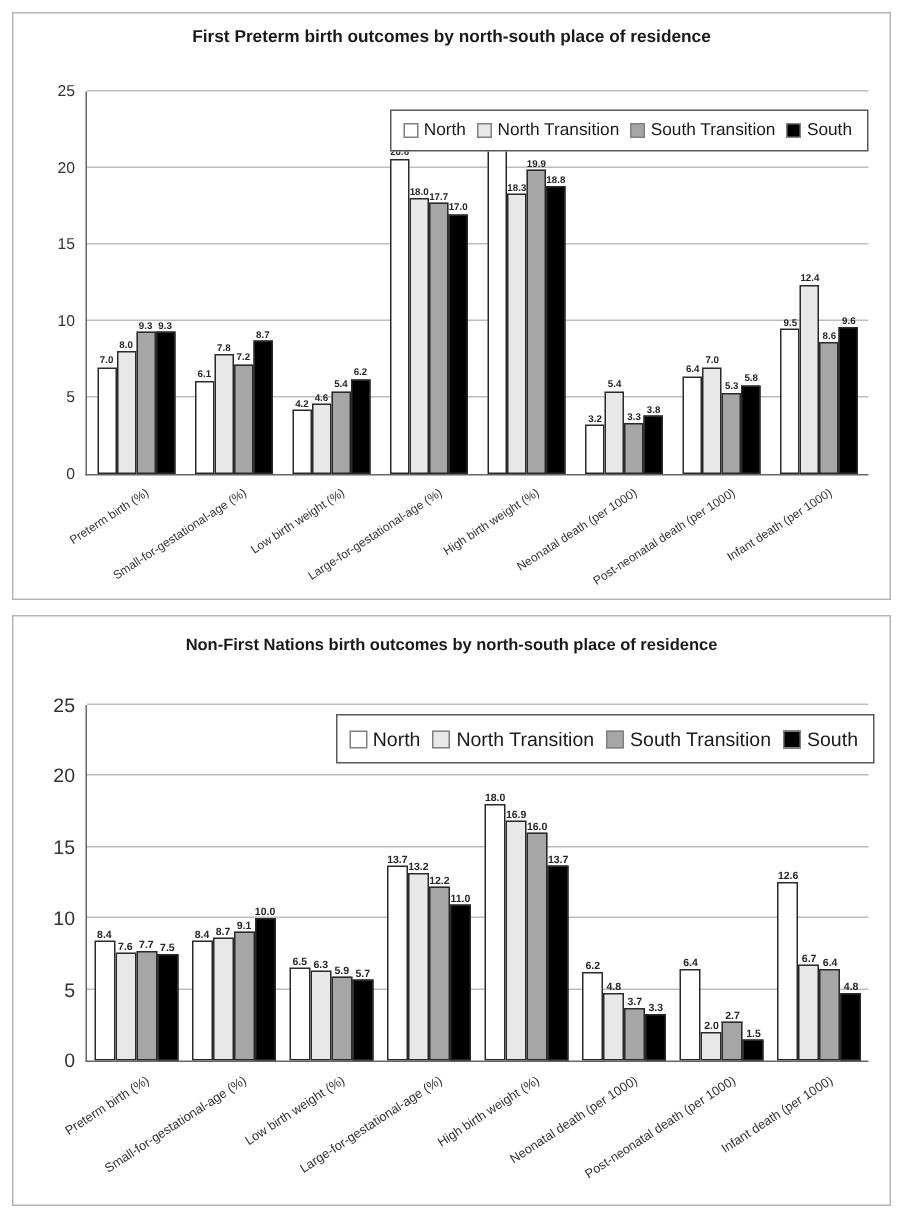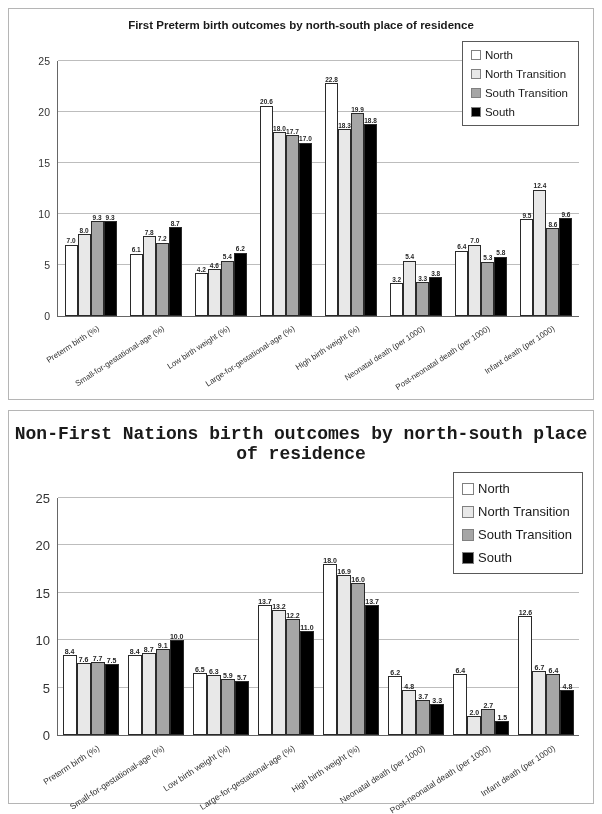--- a/index.html
+++ b/index.html
@@ -10,21 +10,21 @@
     color: #1a1a1a;
     overflow: hidden;
   }
   .page { padding: 8px; display: flex; flex-direction: column; gap: 10px; }
   .panel { background: #fff; border: 1px solid #b5b5b5; position: relative; }
   .panel.chart1 { height: 392px; }
   .panel.chart2 { height: 394px; }
 
   .chart-title { text-align: center; font-weight: bold; color: #1a1a1a; }
   .chart1 .chart-title { padding-top: 10px; font-size: 11.5px; }
-  .chart2 .chart-title { padding-top: 13px; font-size: 18px; font-family: Liberation Mono, monospace; }
+  .chart2 .chart-title { padding-top: 13px; font-size: 11px; }
 
   .chart-body { position: relative; margin-left: 48px; margin-right: 14px; }
   .chart1 .chart-body { margin-top: 30px; }
   .chart2 .chart-body { margin-top: 34px; }
 
   .plot {
     position: relative;
     border-left: 1px solid #666;
     border-bottom: 1px solid #666;
   }
@@ -67,21 +67,21 @@
     transform-origin: 100% 0;
     transform: rotate(-33deg);
     white-space: nowrap; color: #333;
   }
   .chart1 .xlabel { font-size: 8px; }
   .chart2 .xlabel { font-size: 8.5px; }
 
   .legend {
     position: absolute; z-index: 6;
     background: #fff; border: 1px solid #595959;
-    display: flex; flex-direction: column;
+    display: flex;  margin-top: 32px;
   }
   .chart1 .legend { top: -20px; right: 0; padding: 7px 10px 7px 8px; gap: 7px; }
   .chart2 .legend { top: -26px; right: -4px; padding: 8px 10px 8px 8px; gap: 8px; }
   .legend-item { display: flex; align-items: center; gap: 4px; }
   .swatch { border: 1px solid #808080; flex-shrink: 0; }
   .chart1 .swatch { width: 10px; height: 10px; }
   .chart2 .swatch { width: 12px; height: 12px; }
   .legend-label { color: #1a1a1a; white-space: nowrap; }
   .chart1 .legend-label { font-size: 11.5px; }
   .chart2 .legend-label { font-size: 13px; }

